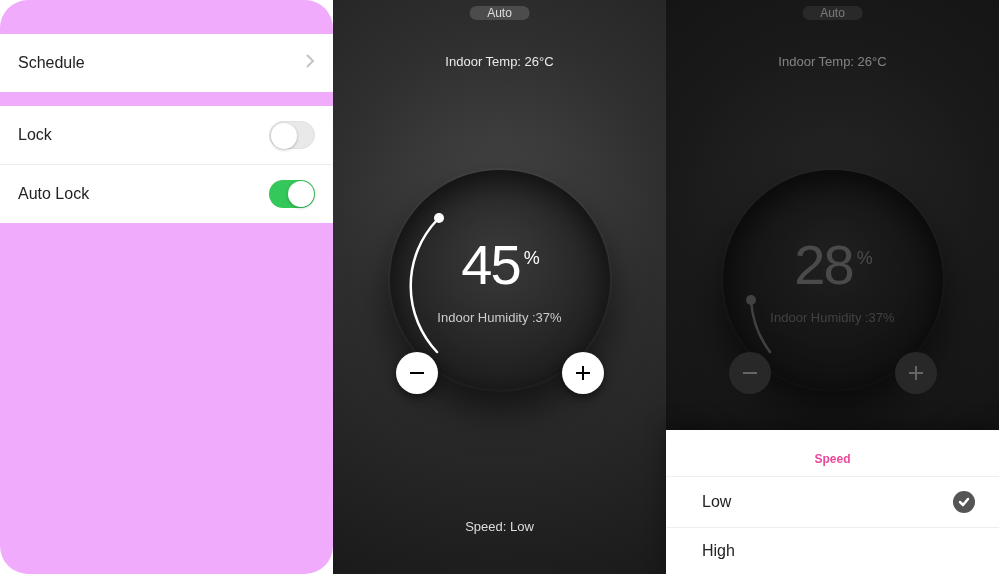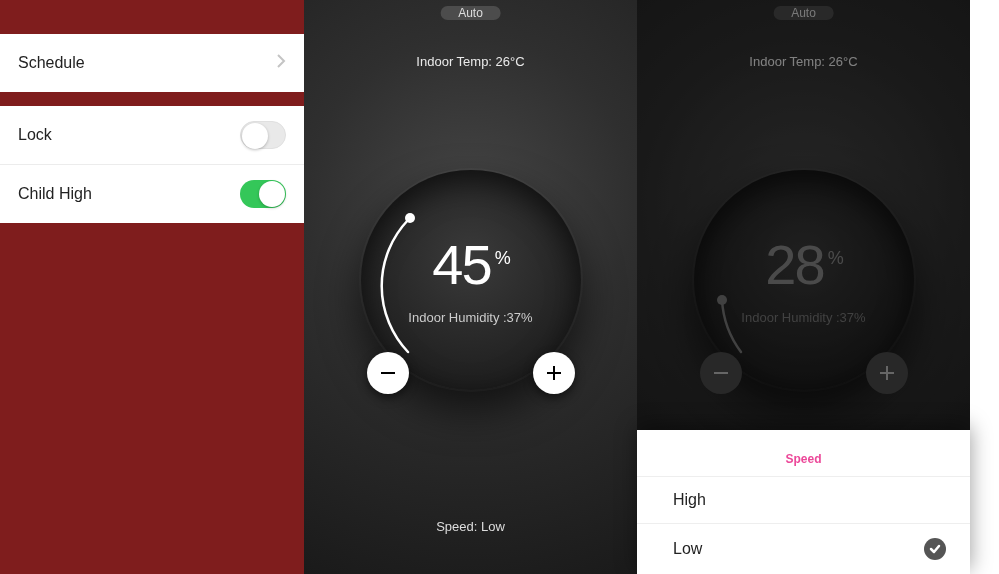--- a/index.html
+++ b/index.html
@@ -1,22 +1,23 @@
 <!DOCTYPE html>
 <html><head>
 <meta charset="utf-8">
 <style>
   * { box-sizing: border-box; margin: 0; padding: 0; }
   html, body { width: 999px; height: 574px; font-family: -apple-system, "Helvetica Neue", Arial, sans-serif; }
   body { display: flex; overflow: hidden; }
 
   
   .panel-settings {
-    width: 304px; height: 100%;
-    background: #7f1d1d;
+    width: 333px; height: 100%;
+    background: #f0abfc;
+    border-radius: 28px;
   }
   .settings-row {
     background: #fff;
     padding: 0 18px;
     height: 58px;
     display: flex;
     align-items: center;
     justify-content: space-between;
     font-size: 16px;
     color: #222;
@@ -169,21 +170,21 @@
   <div class="settings-row">
     <span>Lock</span>
     <div class="toggle off">
       <div class="knob"></div>
     </div>
   </div>
 
   <div class="settings-spacer-sm"></div>
 
   <div class="settings-row">
-    <span>Child High</span>
+    <span>Auto Lock</span>
     <div class="toggle on">
       <div class="knob"></div>
     </div>
   </div>
 </div>
 
 <div class="panel-device">
   <div class="mode-pill">
     <span>Auto</span>
   </div>
@@ -246,24 +247,24 @@
             <line x1="3" y1="10" x2="17" y2="10"></line>
             <line x1="10" y1="3" x2="10" y2="17"></line>
           </svg>
       </div>
     </div>
   </div>
 
   <div class="sheet">
     <div class="sheet-title">Speed</div>
     <div class="sheet-row">
-      <span>High</span>
-    </div>
-    <div class="sheet-row">
       <span>Low</span>
       <span class="check">
         <svg viewBox="0 0 12 12">
             <path d="M2 6 L5 9 L10 3"></path>
           </svg>
       </span>
     </div>
+    <div class="sheet-row">
+      <span>High</span>
+    </div>
   </div>
 </div>
 
 </body></html>

